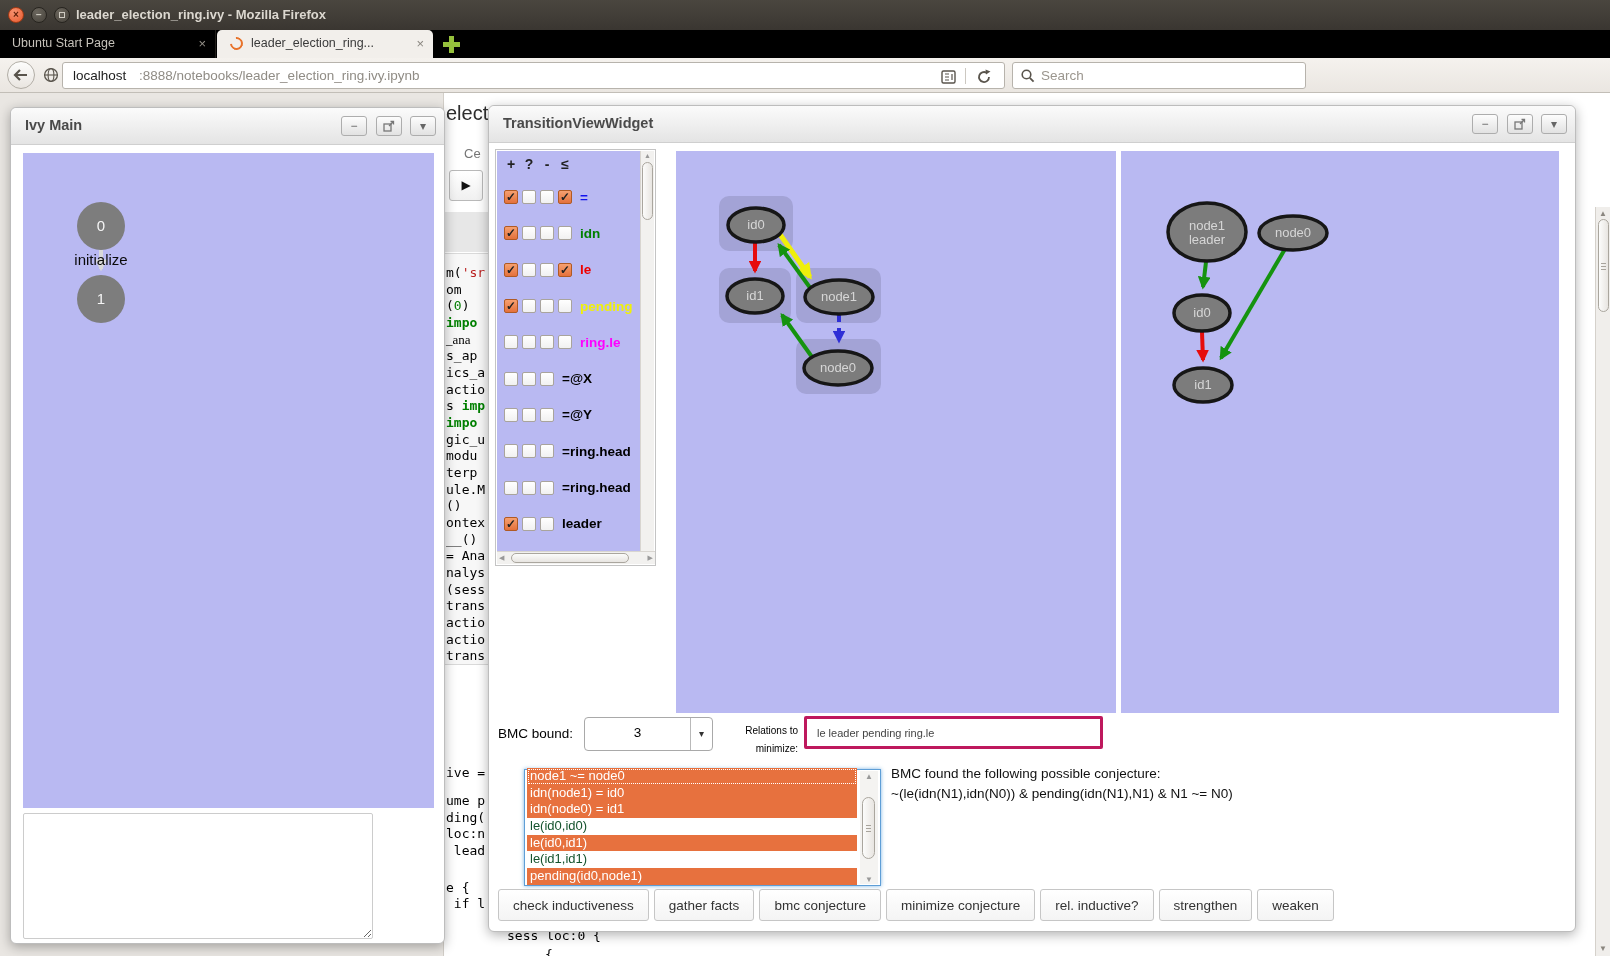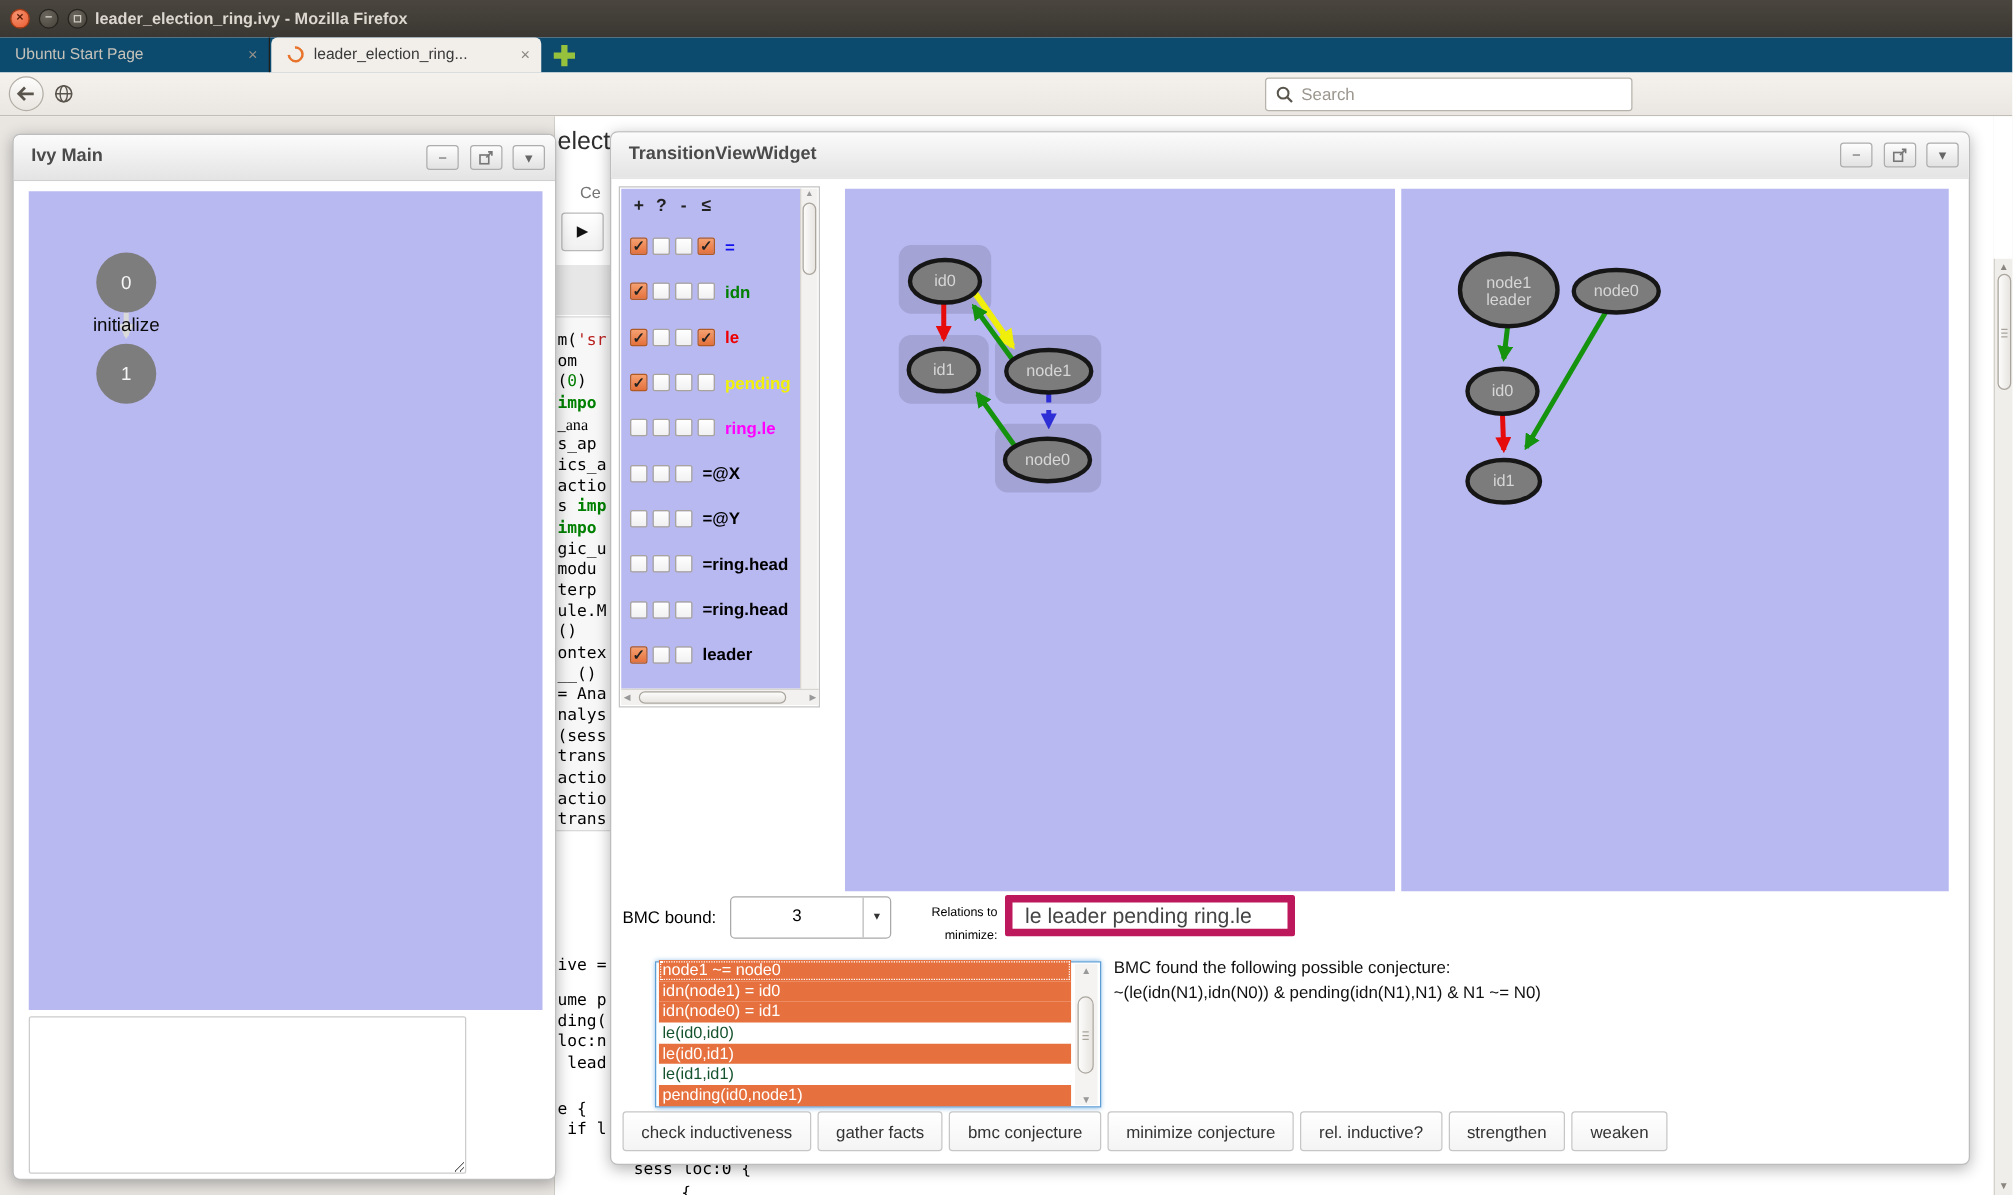--- a/index.html
+++ b/index.html
@@ -15,21 +15,21 @@
   .win-close { left:8px;  background:radial-gradient(circle at 35% 30%, #f79270,#e85a2e);
     border:1px solid #a33a14; color:#5c1d07; }
   .win-min   { left:31px; background:radial-gradient(circle at 35% 30%, #6b665d,#46423b);
     border:1px solid #27241f; color:#cfcbc2; }
   .win-max   { left:54px; background:radial-gradient(circle at 35% 30%, #6b665d,#46423b);
     border:1px solid #27241f; }
   .win-max i { display:block; width:6px; height:6px; border:1.5px solid #cfcbc2; margin:3.5px auto; }
   .win-title { position:absolute; left:76px; top:0; line-height:30px;
     font-size:13px; font-weight:bold; color:#dcd8d0; }
 
-  .tabbar { position:absolute; left:0; top:30px; width:1610px; height:28px; background:#0c4a6e; }
+  .tabbar { position:absolute; left:0; top:30px; width:1610px; height:28px; background:#000000; }
   .tab { position:absolute; top:0; height:28px; font-size:12.5px; }
   .tab-inactive { left:0; width:216px; color:#c6c2ba; border-right:1px solid #211e1a; }
   .tab-inactive .tab-label { position:absolute; left:12px; top:6px; }
   .tab-active { left:217px; width:216px; background:#f2efeb; border-radius:5px 5px 0 0; color:#3a3a3a; }
   .tab-active .tab-label { position:absolute; left:34px; top:6px; }
   .tab-close { position:absolute; right:9px; top:6px; font-size:13px; color:#96928a; }
   .spinner { position:absolute; left:13px; top:7px; width:13px; height:13px; border-radius:50%;
     border:2.5px solid #e8732b; border-left-color:transparent; transform:rotate(40deg); }
   .newtab { position:absolute; left:443px; top:6px; width:17px; height:17px; }
   .newtab::before { content:""; position:absolute; left:0; top:6px; width:17px; height:5px; background:#96c13c; }
@@ -133,22 +133,22 @@
 
   
   .bmc-label { position:absolute; left:9px; top:620px; font-size:13.5px; color:#000; }
   .bmc-select { position:absolute; left:95px; top:611px; width:129px; height:34px;
     background:#fff; border:1px solid #a9a9a9; border-radius:4px; }
   .bmc-select .val { position:absolute; left:0; top:7px; width:105px; text-align:center; font-size:13.5px; color:#000; }
   .bmc-select .arr { position:absolute; right:0; top:0; width:22px; height:32px;
     border-left:1px solid #b9b9b9; font-size:10px; color:#333; text-align:center; line-height:32px; }
   .rel-min-label { position:absolute; left:229px; top:616px; width:80px; text-align:right;
     font-size:10px; color:#000; line-height:18px; }
-  .bmc-input { position:absolute; left:315px; top:610px; width:232px; height:33px;
-    border:6px solid #be185d; border-radius:2px; padding-left:10px; font-size:17px; color:#444;
+  .bmc-input { position:absolute; left:315px; top:610px; width:299px; height:33px;
+    border:3px solid #be185d; border-radius:2px; padding-left:10px; font-size:11px; color:#444;
     font-family:"Liberation Sans",sans-serif; }
 
   
   .facts-box { position:absolute; left:35px; top:663px; width:357px; height:117px;
     background:#fff; border:1px solid #5e9ed6; box-shadow:0 0 4px rgba(90,160,220,.8); }
   #facts-items { position:absolute; left:2px; top:-2px; width:330px; overflow:hidden; height:119px; }
   .fact { height:16.7px; line-height:16.7px; font-size:13px; color:#14532d; padding-left:3px; white-space:nowrap; }
   .fact.sel { background:#e7713e; color:#fff; }
   .fact.foc { outline:1px dotted #fff; outline-offset:-2px; }
   .facts-scroll { position:absolute; right:2px; top:1px; width:18px; height:113px; background:#f4f3f1; }
@@ -199,20 +199,37 @@
       <path d="M19 13 H8 M12 8 L7 13 L12 18" class="icon-gray" stroke-width="2.2"></path>
     </svg>
   </span>
   <span class="globe">
     <svg width="16" height="16" viewBox="0 0 16 16">
       <circle cx="8" cy="8" r="6.4" class="icon-gray" stroke-width="1.3"></circle>
       <ellipse cx="8" cy="8" rx="2.9" ry="6.4" class="icon-gray" stroke-width="1.1"></ellipse>
       <path d="M1.6 8 H14.4" class="icon-gray" stroke-width="1.1"></path>
     </svg>
   </span>
+  <div class="urlbar">
+    <span class="url-host">localhost</span>
+    <span class="url-rest">:8888/notebooks/leader_election_ring.ivy.ipynb</span>
+    <span class="url-reader">
+      <svg width="18" height="16" viewBox="0 0 18 16">
+        <rect x="2" y="2" width="13" height="12" rx="1.5" class="icon-gray" stroke-width="1.4"></rect>
+        <path d="M5 5 H9 M5 8 H9 M5 11 H9 M12 5 V11" class="icon-gray" stroke-width="1.2"></path>
+      </svg>
+    </span>
+    <span class="url-sep"></span>
+    <span class="url-reload">
+      <svg width="16" height="16" viewBox="0 0 16 16">
+        <path d="M13 8 A5 5 0 1 1 10.5 3.7" class="icon-gray" stroke-width="1.8"></path>
+        <polygon points="9.5,0.5 14.5,2.5 10,5.5" fill="#59544c"></polygon>
+      </svg>
+    </span>
+  </div>
   <div class="searchbox">
     <span class="mag">
       <svg width="16" height="16" viewBox="0 0 16 16">
         <circle cx="6.5" cy="6.5" r="4.3" class="icon-gray" stroke-width="1.6"></circle>
         <path d="M9.8 9.8 L13.6 13.6" class="icon-gray" stroke-width="1.8"></path>
       </svg>
     </span>
     <input class="search-ph" placeholder="Search" style="">
   </div>
   <span class="nav-ico" style="left:1318px">

